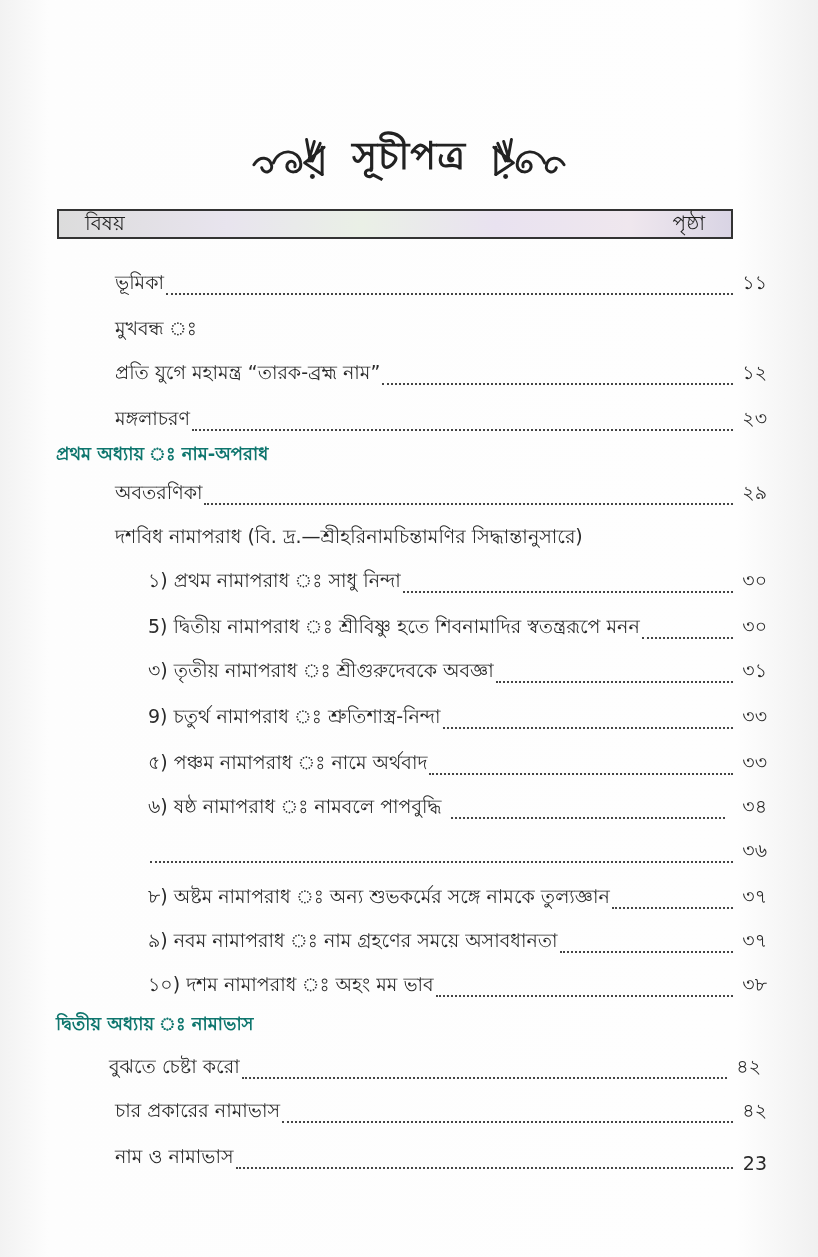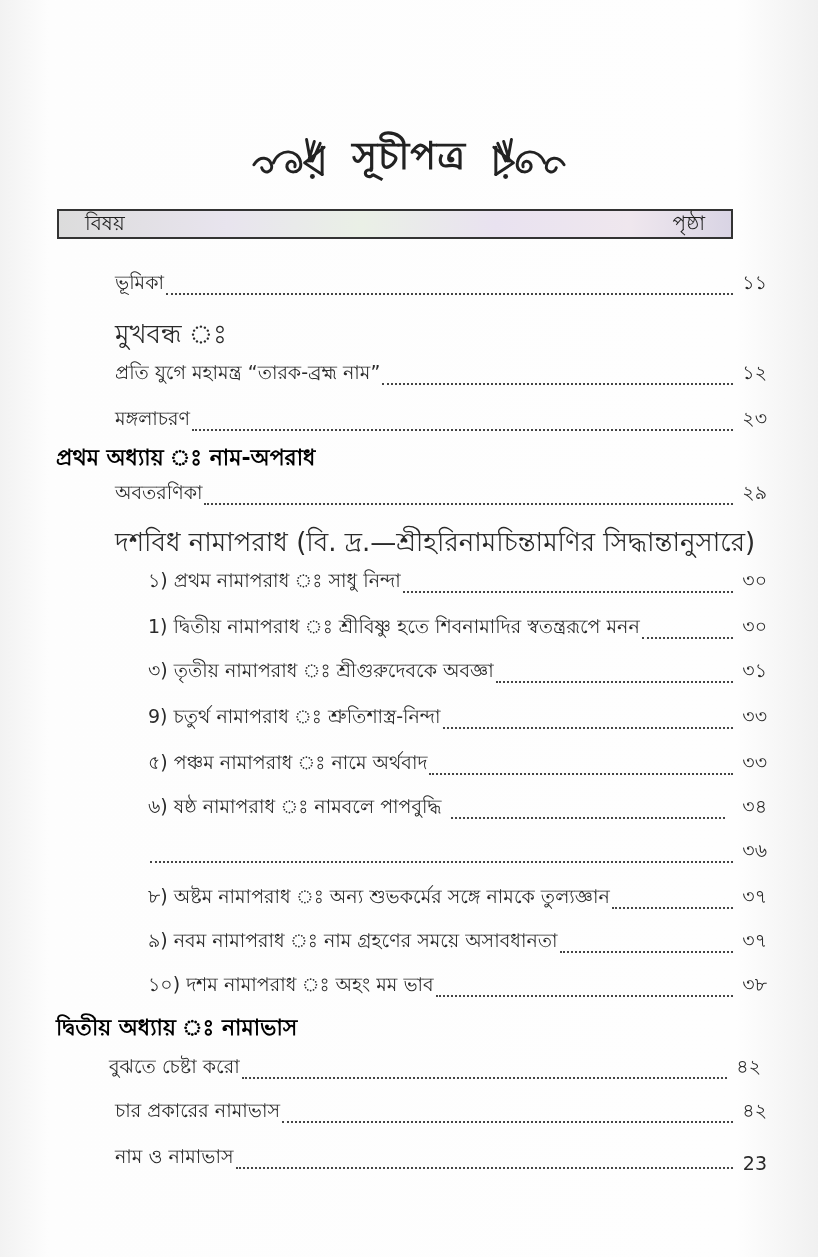--- a/index.html
+++ b/index.html
@@ -30,23 +30,23 @@
     position:absolute; display:flex; align-items:flex-end;
     font-size:19px; color:#2a2a2a; white-space:nowrap;
   }
   .row .label { flex:0 0 auto; }
   .row .dots {
     flex:1 1 auto; overflow:hidden; margin:0 6px 0 2px;
     border-bottom:2px dotted #444; height:0; align-self:flex-end; margin-bottom:5px;
   }
   .row .page-no { flex:0 0 auto; min-width:28px; text-align:right; }
   .chapter {
-    position:absolute; left:56px; font-size:22px; font-weight:700; color:#000000; white-space:nowrap;
+    position:absolute; left:56px; font-size:18px; font-weight:700; color:#0f766e; white-space:nowrap;
   }
-  .plain { position:absolute; font-size:26px; color:#2a2a2a; white-space:nowrap; }
+  .plain { position:absolute; font-size:19px; color:#2a2a2a; white-space:nowrap; }
 </style>
 </head>
 <body>
 
 <div class="page"></div>
 
 <div class="title-wrap">
   <svg class="ornament" viewBox="0 0 80 46">
     <g fill="none" stroke="#222" stroke-width="3" stroke-linecap="round">
       <path d="M4 30 C10 20 20 22 22 30 C24 38 14 40 12 33"></path>
@@ -99,21 +99,21 @@
     <span class="page-no">২৯</span>
   </div>
   <div class="plain" style="left:115px; top:522px;">দশবিধ নামাপরাধ (বি. দ্র.—শ্রীহরিনামচিন্তামণির সিদ্ধান্তানুসারে)</div>
 
   <div class="row" style="left:148px; width:619px; top:566px;">
     <span class="label">১) প্রথম নামাপরাধ ঃ সাধু নিন্দা</span>
     <span class="dots"></span>
     <span class="page-no">৩০</span>
   </div>
   <div class="row" style="left:148px; width:619px; top:612px;">
-    <span class="label">1) দ্বিতীয় নামাপরাধ ঃ শ্রীবিষ্ণু হতে শিবনামাদির স্বতন্ত্ররূপে মনন</span>
+    <span class="label">5) দ্বিতীয় নামাপরাধ ঃ শ্রীবিষ্ণু হতে শিবনামাদির স্বতন্ত্ররূপে মনন</span>
     <span class="dots"></span>
     <span class="page-no">৩০</span>
   </div>
   <div class="row" style="left:148px; width:619px; top:656px;">
     <span class="label">৩) তৃতীয় নামাপরাধ ঃ শ্রীগুরুদেবকে অবজ্ঞা</span>
     <span class="dots"></span>
     <span class="page-no">৩১</span>
   </div>
   <div class="row" style="left:148px; width:619px; top:702px;">
     <span class="label">9) চতুর্থ নামাপরাধ ঃ শ্রুতিশাস্ত্র-নিন্দা</span>

